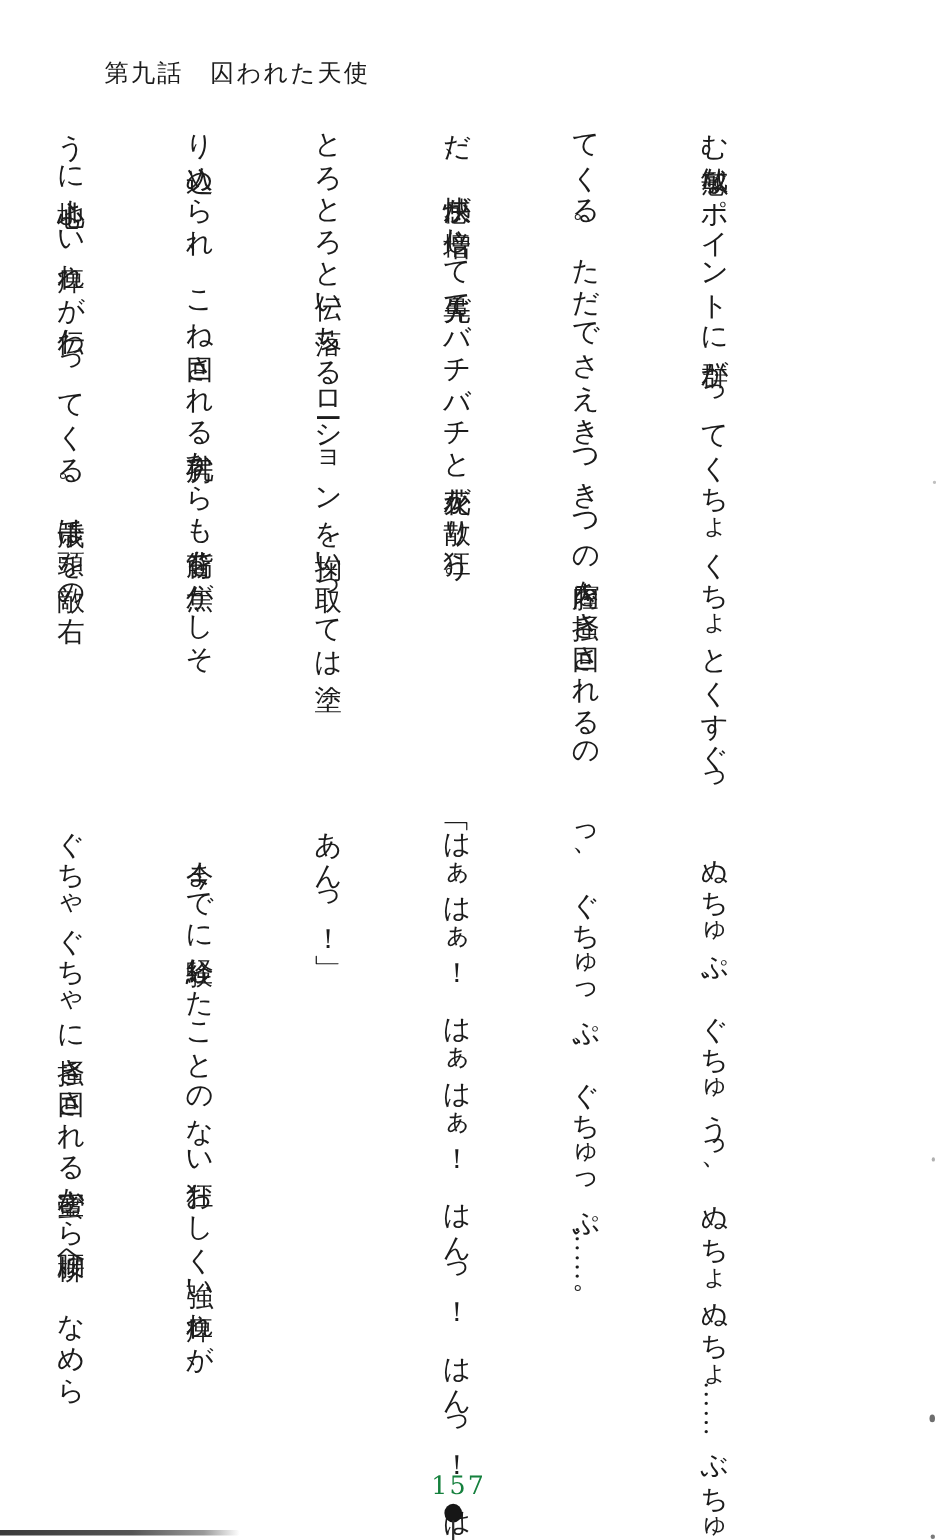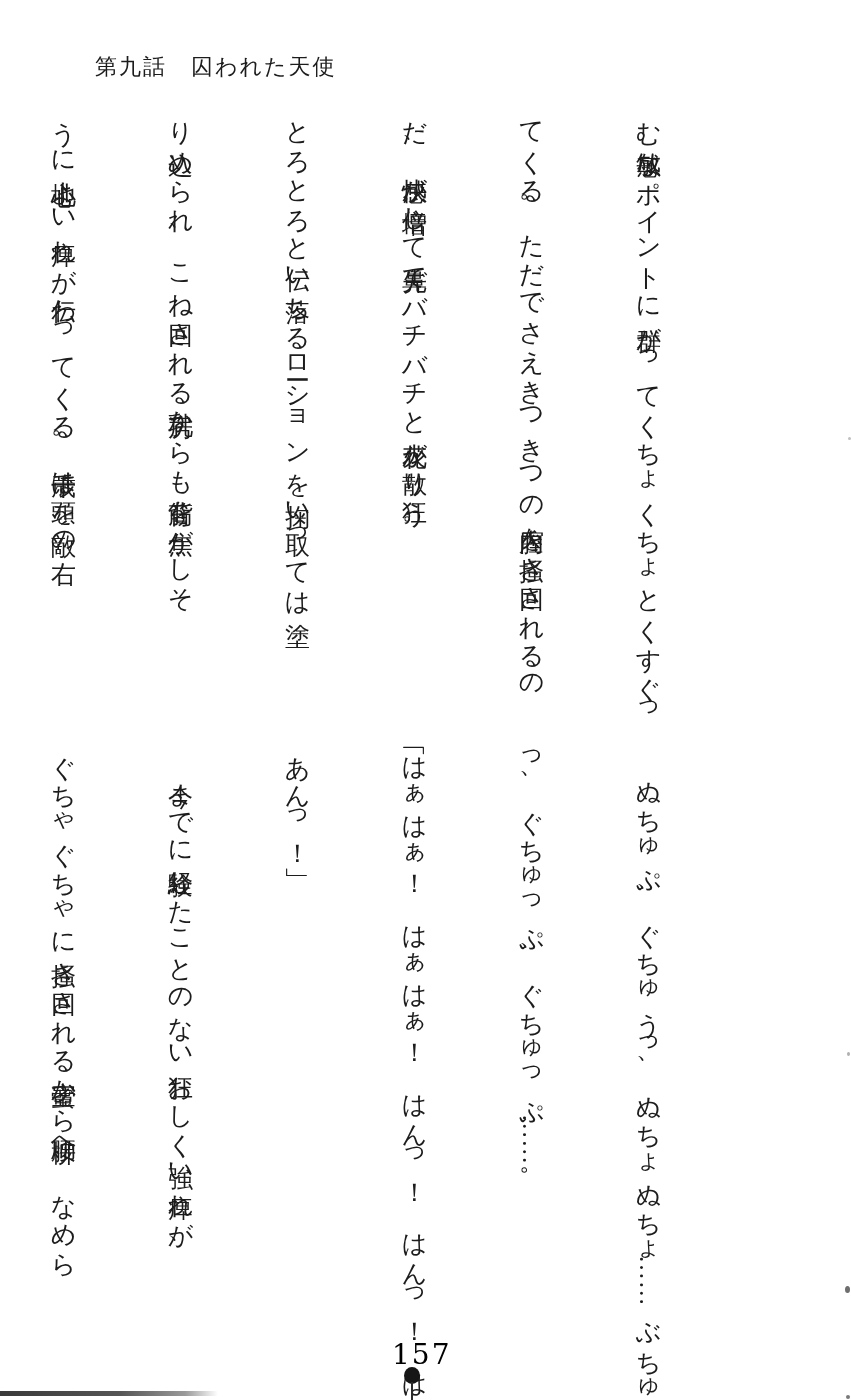--- a/index.html
+++ b/index.html
@@ -44,23 +44,23 @@
   .block2 { top: 739px; }
   .tcol { margin: 0; padding: 0; }
   
   .page-number {
     position: absolute;
     left: 392px;
     top: 1338px;
     width: 44px;
     text-align: center;
     font-family: "DejaVu Serif", "Liberation Serif", serif;
-    font-size: 28px;
+    font-size: 23px;
     letter-spacing: 2px;
-    color: #000000;
+    color: #15803d;
   }
   
   .ornament {
     position: absolute;
     left: 403px;
     top: 1367px;
     width: 18px;
     height: 33px;
   }
   .ornament .dot {

